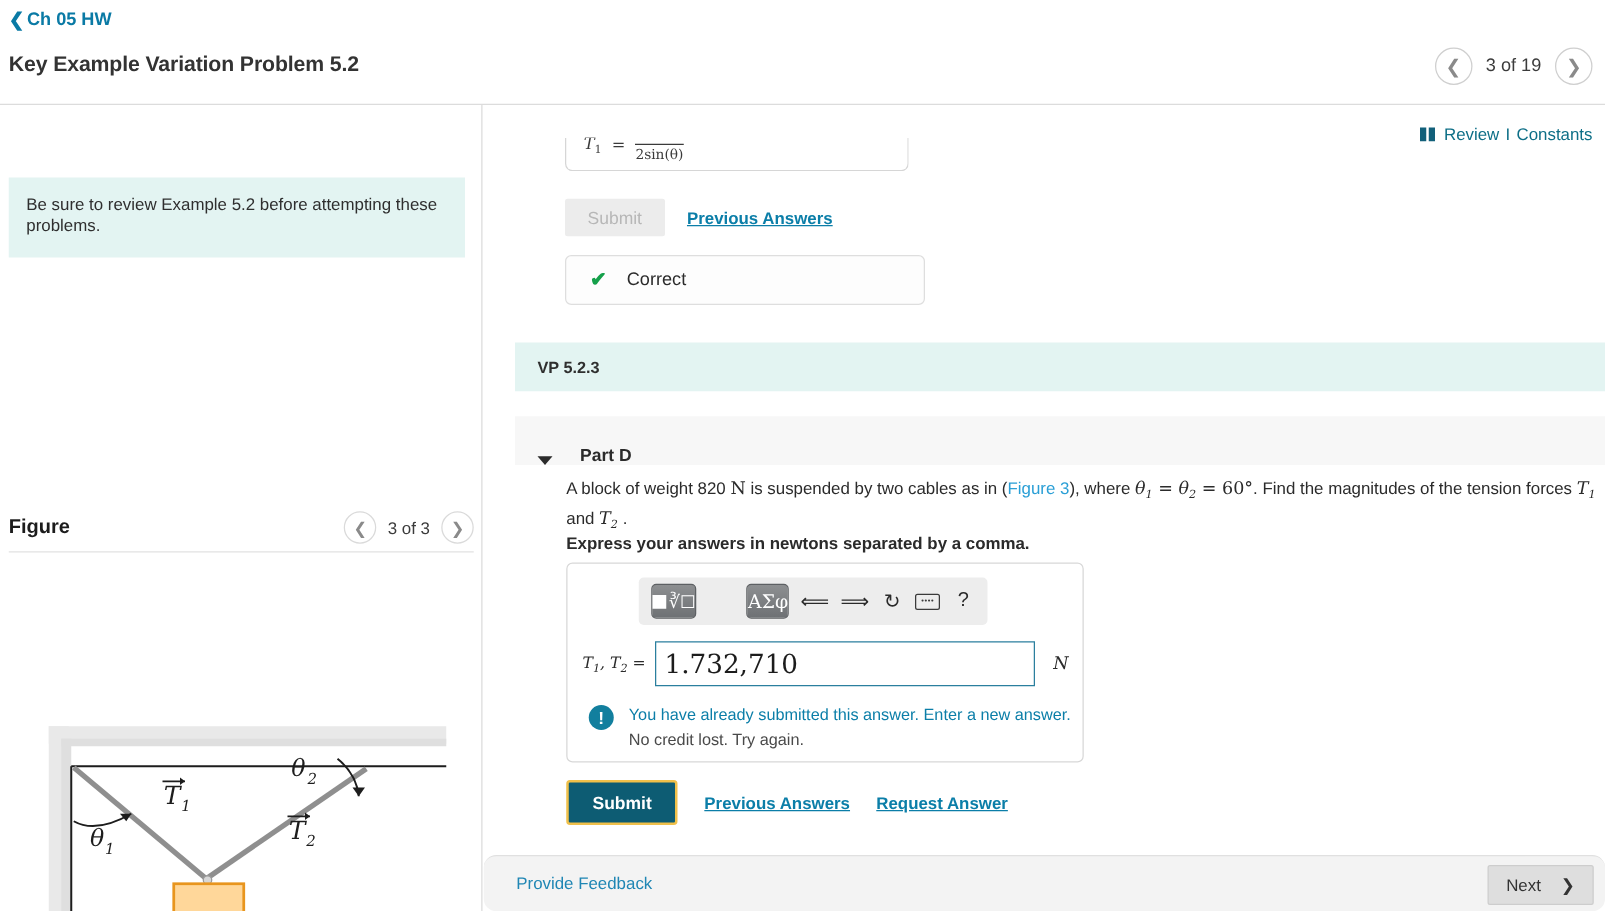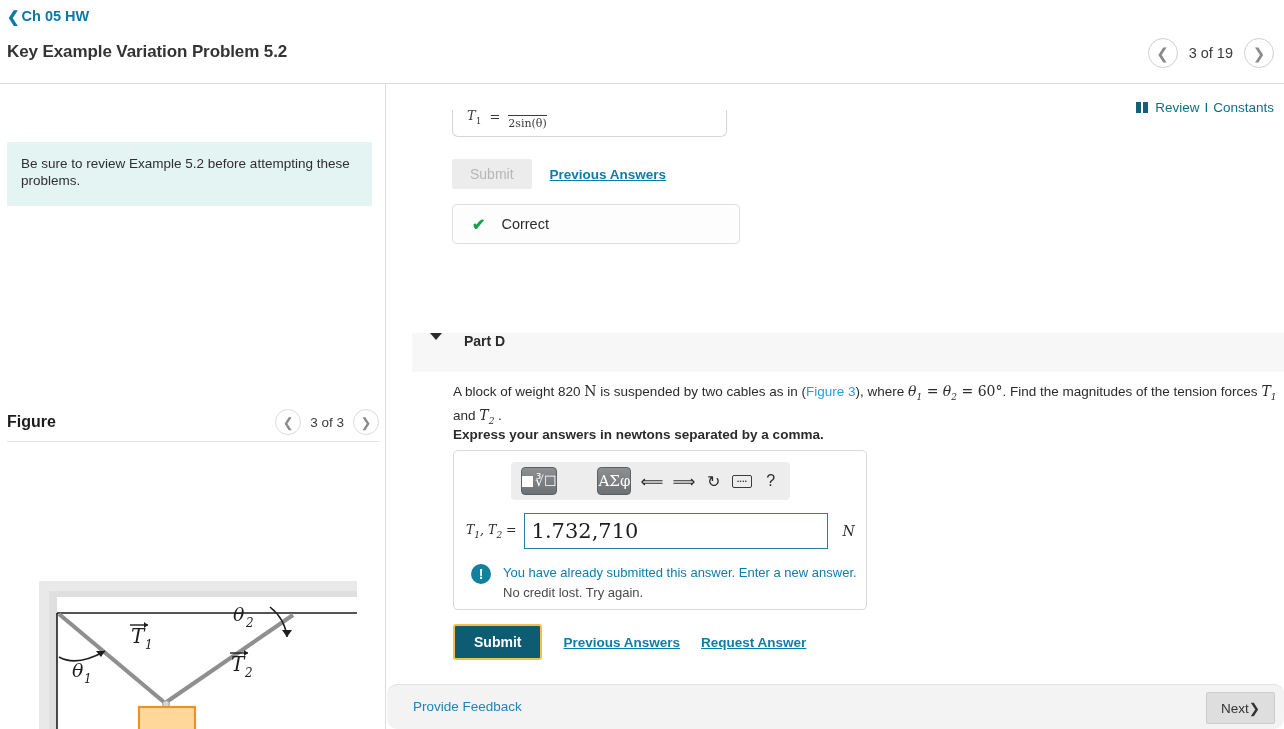--- a/index.html
+++ b/index.html
@@ -106,21 +106,21 @@
   .check-mark { color: #15a04a; font-size: 16px; font-weight: bold; }
   .correct-text { font-size: 14.5px; font-weight: normal; color: #2b2b2b; }
 
   .vp-banner {
     position: absolute; left: 25px; top: 190px; width: 872px; height: 39px;
     background: #e3f4f2; display: flex; align-items: center; padding-left: 18px;
     font-size: 13px; font-weight: bold; color: #2f2f2f;
   }
   .part-bar {
     position: absolute; left: 25px; top: 249px; width: 872px; height: 39px;
-    background: #f7f7f7; display: flex; align-items: flex-start; gap: 22px; padding-left: 18px;
+    background: #f7f7f7; display: flex; align-items: flex-end; gap: 22px; padding-left: 18px;
   }
   .caret { width: 0; height: 0; border-left: 6px solid transparent; border-right: 6px solid transparent;
            border-top: 7px solid #2b2b2b; cursor: pointer; }
   .part-label { font-size: 14px; font-weight: bold; color: #2b2b2b; }
 
   .question {
     position: absolute; left: 66px; top: 297px; width: 830px;
     font-size: 13.5px; line-height: 1.55; color: #2b2b2b;
   }
   .question .mathi { font-family: "DejaVu Serif", serif; font-style: italic; font-size: 14px; }
@@ -189,21 +189,21 @@
     background: #f3f3f3; border-top: 1px solid #e0e0e0; border-radius: 10px;
   }
   .provide-feedback {
     position: absolute; left: 26px; top: 14px;
     font-size: 13.5px; color: #1f86b4; cursor: pointer;
   }
   .btn-next {
     position: absolute; right: 9px; top: 7px;
     background: #dedede; color: #333; border: 1px solid #cdcdcd;
     font-size: 13.5px; padding: 7px 14px; border-radius: 2px; cursor: pointer;
-    display: flex; align-items: center; gap: 0;
+    display: flex; align-items: center; gap: 16px;
     font-family: "Liberation Sans", sans-serif;
   }
 </style>
 </head>
 <body>
 
 <div class="page">
 
   <div class="top-header">
     <div class="breadcrumb">
@@ -312,20 +312,21 @@
     <div class="row-actions">
       <button class="btn-submit-disabled">Submit</button>
       <span class="link-blue">Previous Answers</span>
     </div>
 
     <div class="correct-box">
       <span class="check-mark">✔</span>
       <span class="correct-text">Correct</span>
     </div>
 
+    <div class="vp-banner">VP 5.2.3</div>
 
     <div class="part-bar">
       <span class="caret"></span>
       <span class="part-label">Part D</span>
     </div>
 
     <div class="question">
       <span>A block of weight 820 </span><span class="mathu">N</span><span> is suspended by two cables as in (</span><span class="link-fig">Figure 3</span><span>), where </span><span class="mathi"><span>θ</span><span class="sub">1</span></span><span class="mathu"> = </span><span class="mathi"><span>θ</span><span class="sub">2</span></span><span class="mathu"> = 60</span><span class="mathu">°</span><span>. Find the magnitudes of the tension forces </span><span class="mathi"><span>T</span><span class="sub">1</span></span><span> and </span><span class="mathi"><span>T</span><span class="sub">2</span></span><span> .</span>
     </div>
 

